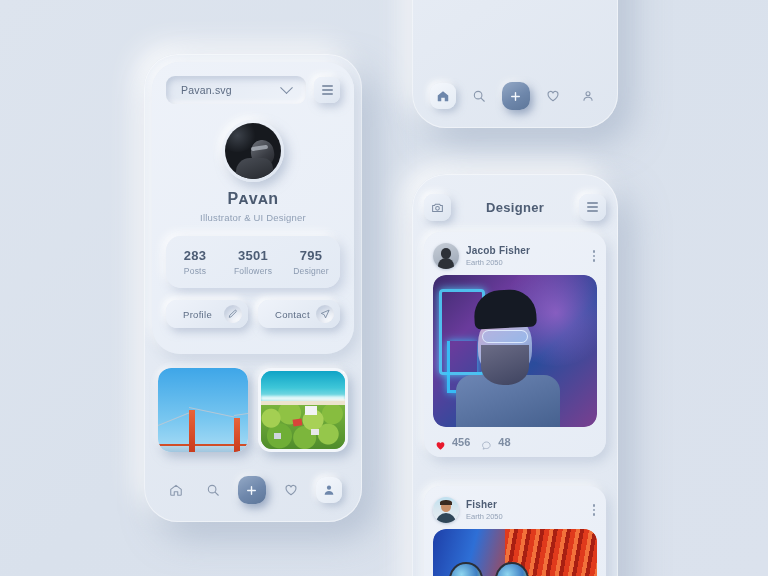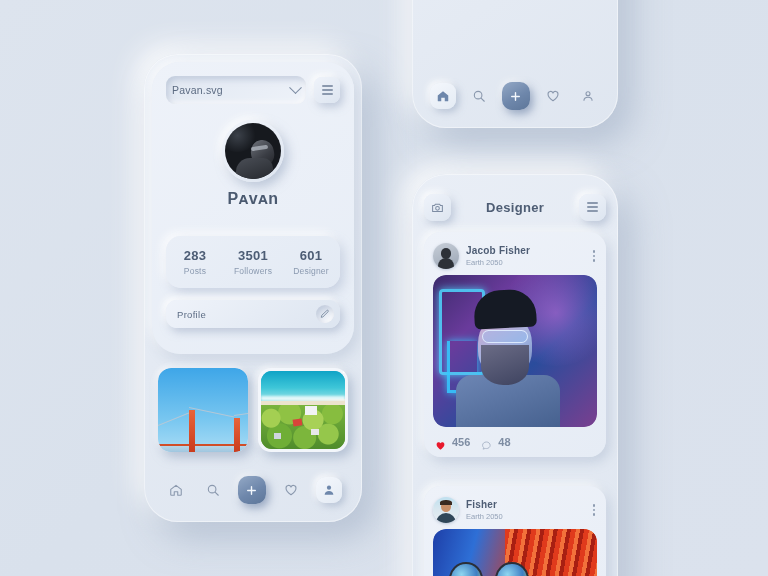--- a/index.html
+++ b/index.html
@@ -84,21 +84,21 @@
   .topbar {
     position: absolute;
     left: 14px; top: 14px;
     width: 174px; height: 28px;
     display: flex; align-items: center; gap: 8px;
   }
   .file-select {
     flex: 1; height: 28px;
     border-radius: 9px;
     display: flex; align-items: center;
-    padding: 0 6px;
+    padding: 0 15px;
     font-size: 10.5px;
     color: #5c6b82;
     letter-spacing: .2px;
     justify-content: space-between;
   }
   .chev {
     width: 9px; height: 9px;
     border-right: 1.6px solid #7d8ca3;
     border-bottom: 1.6px solid #7d8ca3;
     transform: rotate(45deg) translate(-2px,-2px);
@@ -180,21 +180,21 @@
 
   .action-row {
     position: absolute; left: 14px; top: 238px;
     width: 174px; display: flex; gap: 10px;
   }
   .act-btn {
     flex: 1; height: 28px; border-radius: 11px;
     display: flex; align-items: center; justify-content: space-between;
     padding: 0 6px 0 11px;
   }
-  .act-btn .txt { font-size: 9.5px; color: #5d6d85; letter-spacing: .3px; }
+  .act-btn .txt { font-size: 9.5px; color: #5d6d85; letter-spacing: .3px; margin-left: 6px; }
   .act-ico {
     width: 18px; height: 18px; border-radius: 50%;
     display: flex; align-items: center; justify-content: center;
   }
   .act-ico svg { width: 10px; height: 10px; }
 
   .thumbs {
     position: absolute; left: 14px; top: 314px;
     width: 190px; display: flex; gap: 10px;
   }
@@ -393,42 +393,51 @@
     <div class="avatar-ring">
       <div class="avatar-photo">
         <div class="glow"></div>
         <div class="head"></div>
         <div class="glass"></div>
         <div class="body"></div>
       </div>
     </div>
 
     <div class="name">Pᴀvᴀn</div>
+    <div class="tagline">Illustrator &amp; UI Designer</div>
 
     <div class="stats flat-card">
       <div class="stat">
         <div class="num">283</div>
         <div class="lbl">Posts</div>
       </div>
       <div class="stat">
         <div class="num">3501</div>
         <div class="lbl">Followers</div>
       </div>
       <div class="stat">
-        <div class="num">601</div>
+        <div class="num">795</div>
         <div class="lbl">Designer</div>
       </div>
     </div>
 
     <div class="action-row">
       <div class="act-btn raised">
         <span class="txt">Profile</span>
         <span class="act-ico inset">
           <svg viewBox="0 0 24 24" fill="none" stroke="#7d8ca3" stroke-width="2.2" stroke-linecap="round" stroke-linejoin="round">
             <path d="M16.5 3.5a2.1 2.1 0 0 1 3 3L7 19l-4 1 1-4z"></path>
+          </svg>
+        </span>
+      </div>
+      <div class="act-btn raised">
+        <span class="txt">Contact</span>
+        <span class="act-ico inset">
+          <svg viewBox="0 0 24 24" fill="none" stroke="#7d8ca3" stroke-width="2.2" stroke-linecap="round" stroke-linejoin="round">
+            <path d="M21 3 3 10.5l7 3 3 7z"></path>
           </svg>
         </span>
       </div>
     </div>
   </div>
 
   <div class="thumbs">
     <div class="thumb">
       <div class="pic gg">
         <div class="cable" style="left:0;bottom:26px;width:34px;transform:rotate(-22deg);"></div>

